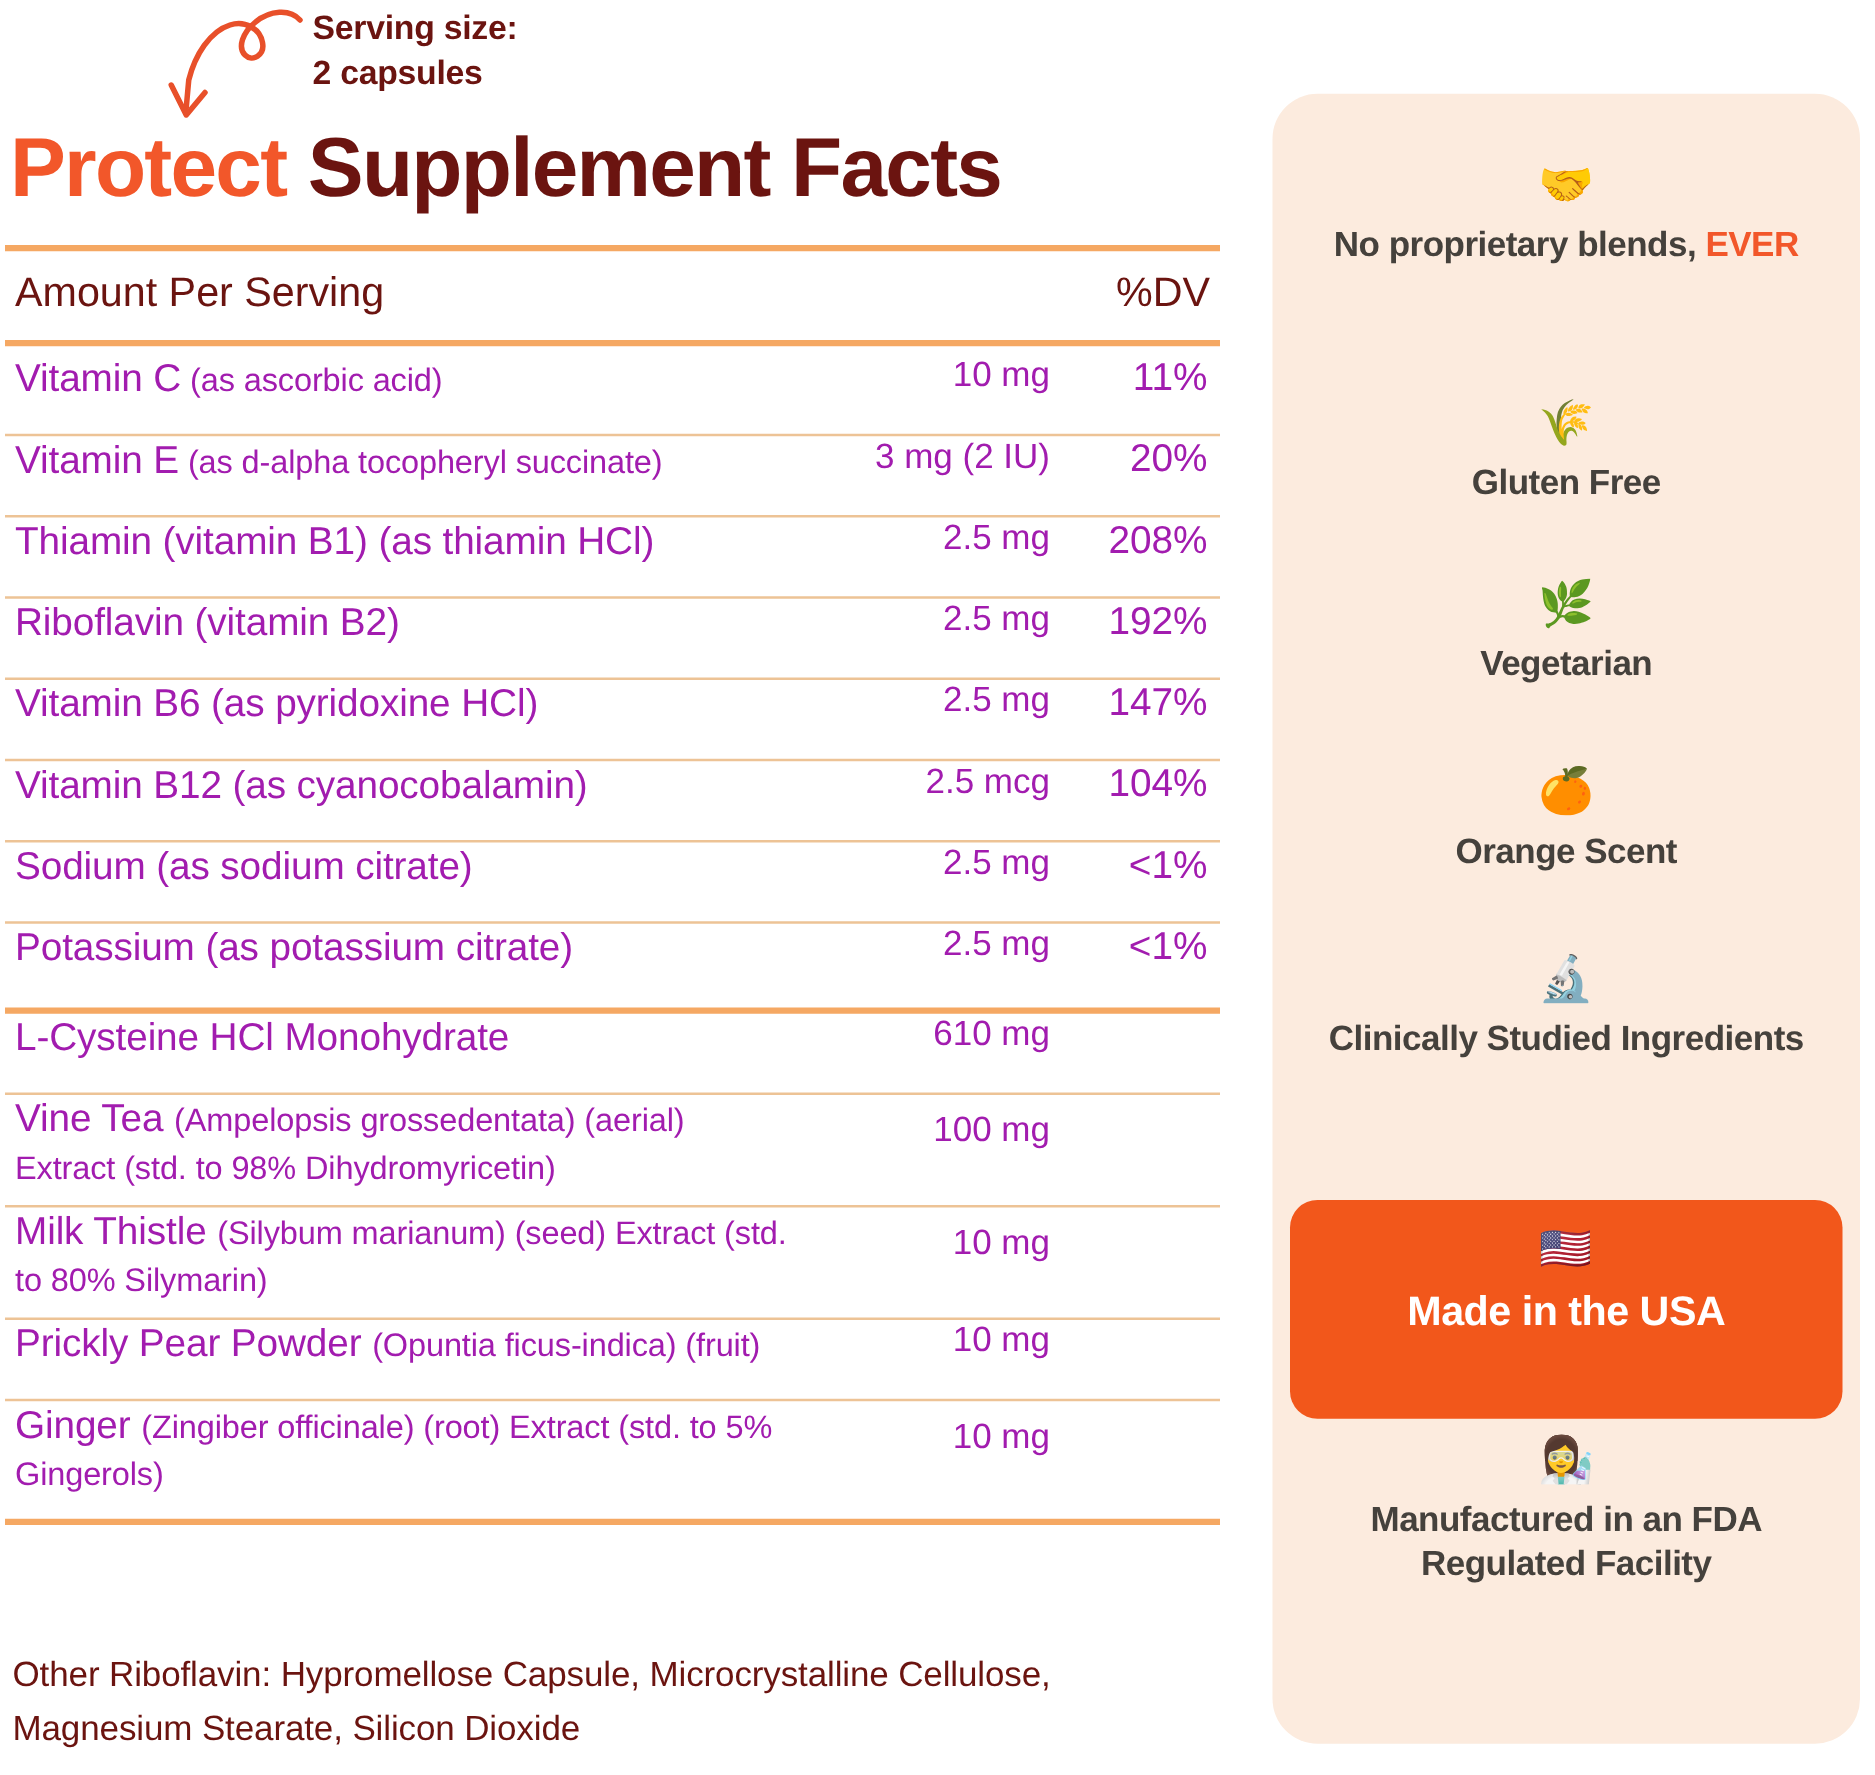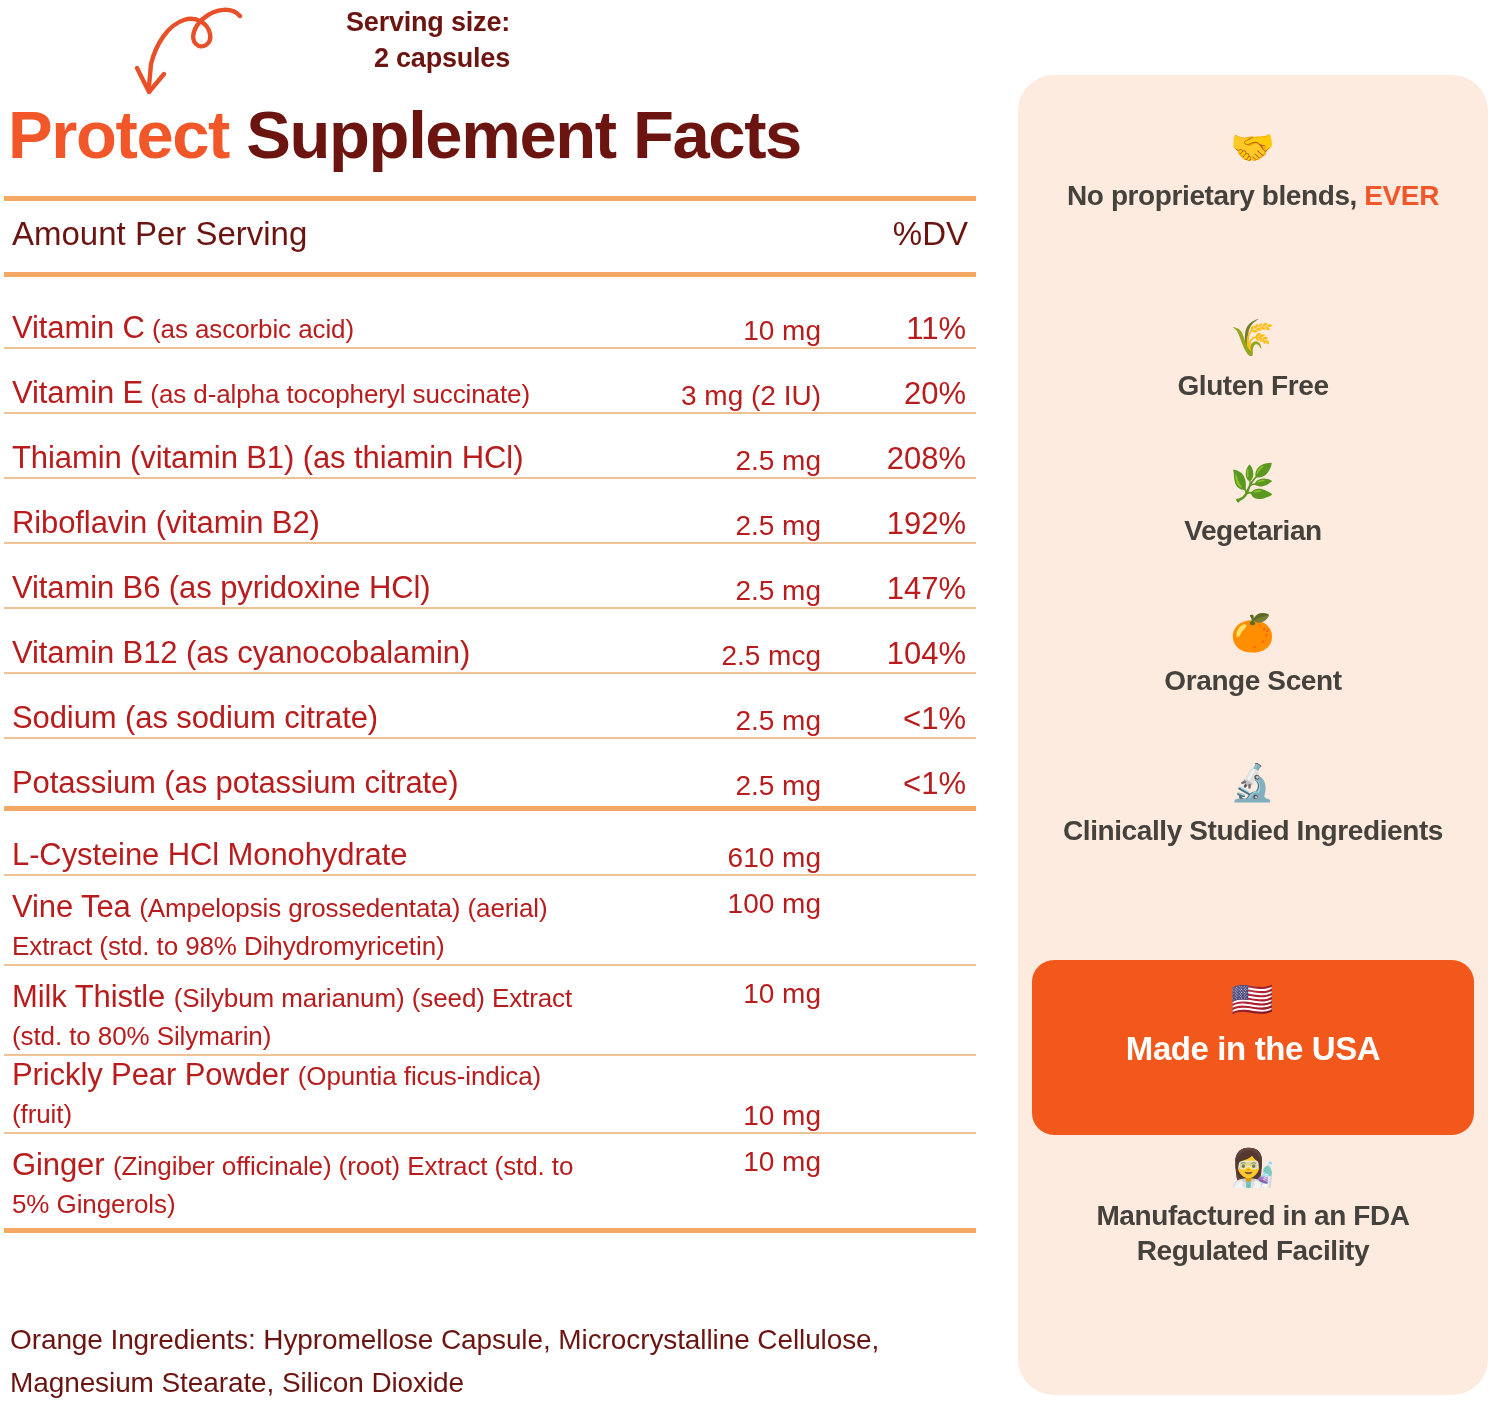--- a/index.html
+++ b/index.html
@@ -21,21 +21,21 @@
     left: 0; top: 0;
     width: 985px;
     height: 1420px;
   }
 
   
   #serving-callout {
     position: absolute;
     left: 250px; top: 5px;
     width: 260px;
-    text-align: right;
+    text-align: left;
     color: #6B1410;
     font-weight: bold;
     font-size: 27px;
     line-height: 1.32;
     letter-spacing: -0.2px;
   }
   #serving-arrow {
     position: absolute;
     left: 128px; top: 2px;
     width: 135px; height: 100px;
@@ -81,25 +81,24 @@
 
   
   #facts-table {
     position: absolute;
     left: 4px; top: 284px;
     width: 972px;
   }
   .frow {
     position: relative;
     display: flex;
-    align-items: flex-end;
-    color: #b91c1c;
+    align-items: flex-start;
+    color: #a21caf;
     min-height: 63px;
     padding: 0;
-    gap: 19px;
   }
   .fname {
     flex: 1 1 auto;
     padding-left: 8px;
     font-size: 31px;
     line-height: 1.22;
     letter-spacing: -0.1px;
   }
   .fname .sub {
     font-size: 26px;
@@ -306,21 +305,21 @@
         <div class="frow sec2row two-line">
           <div class="fname"><span>Ginger </span><span class="sub">(Zingiber officinale) (root) Extract (std. to 5% Gingerols)</span></div>
           <div class="famt">10 mg</div>
           <div class="fdv"></div>
         </div>
       </div>
     <div class="rule-thick" style="position:relative;left:0;top:0;margin:6px 0 0 0;width:972px"></div>
   </div>
 
   <div id="other-ing">
-    <span>Orange Ingredients:</span><span> Hypromellose Capsule, Microcrystalline Cellulose, Magnesium Stearate, Silicon Dioxide</span>
+    <span>Other Riboflavin:</span><span> Hypromellose Capsule, Microcrystalline Cellulose, Magnesium Stearate, Silicon Dioxide</span>
   </div>
 </div>
 
 <div id="badge-panel">
   <div id="badges-host">
       <div class="badge" style="top: 55px;">
         <div class="badge-icon">🤝</div>
         <div class="badge-label"><span>No proprietary blends, </span><span class="ever">EVER</span></div>
       </div>
       <div class="badge" style="top: 245px;">

